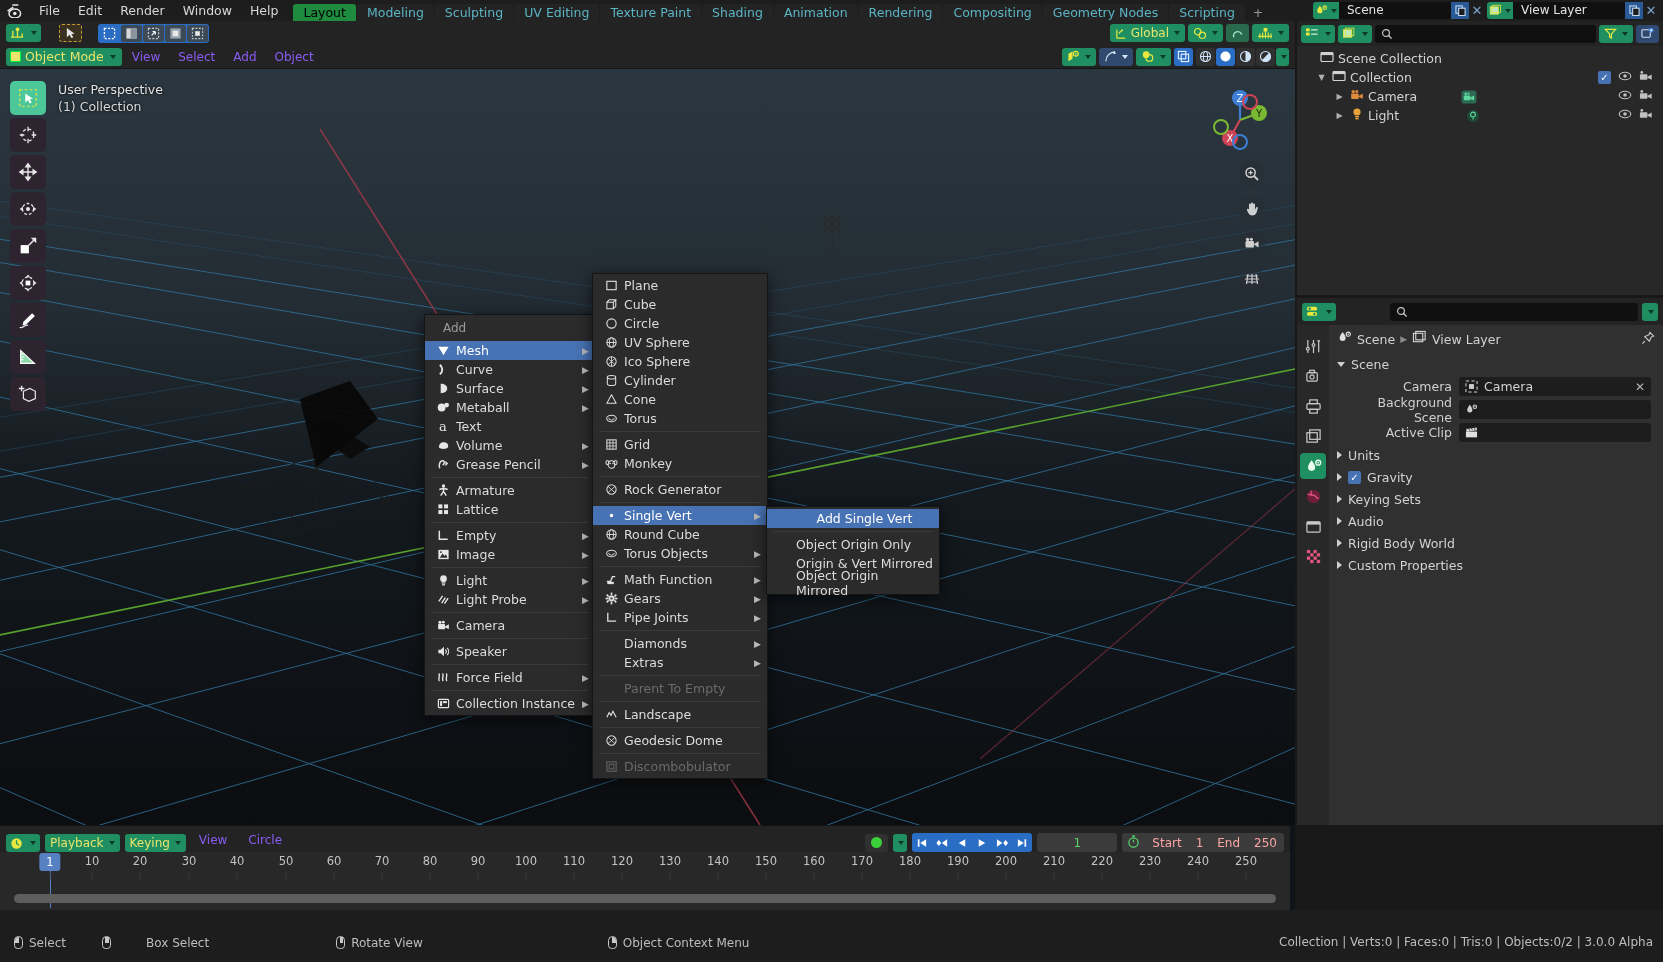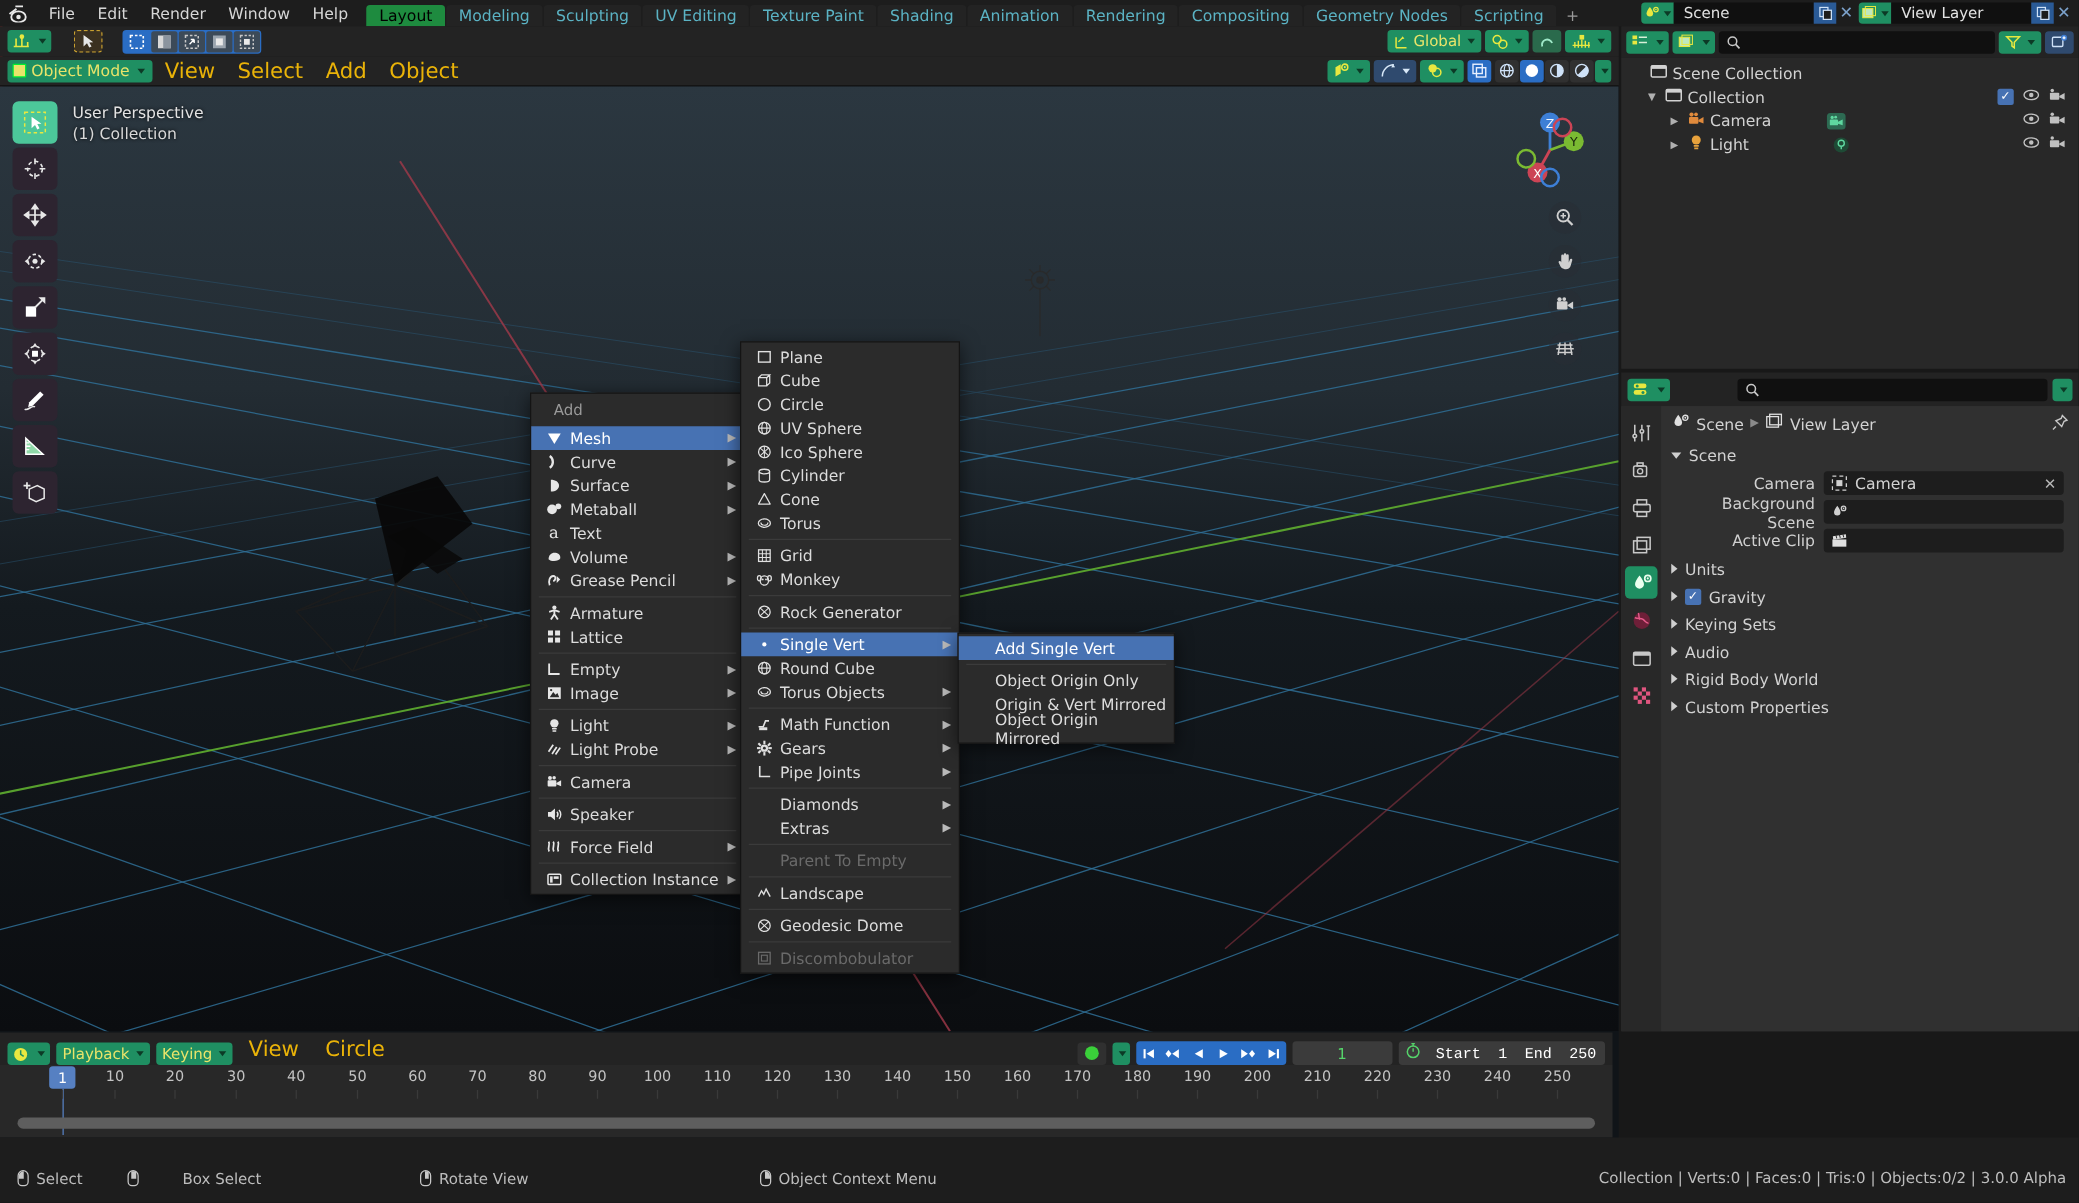--- a/index.html
+++ b/index.html
@@ -38,21 +38,21 @@
   .vp-header2 { position:absolute; left:0; top:45px; width:1295px; height:24px;
                 background:#232323; display:flex; align-items:center; padding:0 6px; gap:2px;
                 border-bottom:1px solid #141414; }
   .gbtn { height:18px; background:#1f8f62; border-radius:3px; display:flex; align-items:center;
           padding:0 5px; gap:3px; color:#e9e46a; font-size:12px; }
   .gsel { height:18px; background:#1f8f62; border-radius:3px; display:flex; align-items:center;
           padding:0 4px; gap:4px; }
   .mode-btn { height:18px; background:#1f8f62; border-radius:3px; display:flex; align-items:center;
               padding:0 6px 0 4px; gap:4px; color:#e9e46a; font-size:12.5px; }
   .mode-sq { width:11px; height:11px; background:#e9e46a; border:1px solid #0e3; border-radius:1px; }
-  .hmenu { padding:0 8px; height:24px; line-height:24px; font-size:17px; color:#eab308; }
+  .hmenu { padding:0 8px; height:24px; line-height:24px; font-size:12px; color:#8b5cf6; }
   .selmode { display:flex; gap:1px; background:#2a6dc4; border-radius:3px; padding:1px; }
   .selmode div { width:21px; height:17px; display:flex; align-items:center; justify-content:center; }
   .orient-grp { display:flex; align-items:center; gap:3px; margin-left:auto; }
   .caret { width:0; height:0; border-left:3.5px solid transparent; border-right:3.5px solid transparent;
            border-top:4px solid #0c3a26; margin-left:2px; }
   .dark-btn { height:18px; background:#303030; border-radius:3px; display:flex;
               align-items:center; padding:0 5px; gap:3px; }
   .shade-grp { display:flex; align-items:center; gap:1px; }
   .shade-ball { width:19px; height:18px; border-radius:3px; background:#303030;
                 display:flex; align-items:center; justify-content:center; }
@@ -136,21 +136,21 @@
   .playhead { position:absolute; top:1px; height:18px; background:#5680c2; border-radius:3px;
               color:#fff; font-size:11.5px; display:flex; align-items:center; justify-content:center;
               padding:0 7px; transform:translateX(-50%); }
   .playline { position:absolute; top:19px; width:1px; background:#5680c2; height:37px; }
   .scrollbar { position:absolute; left:14px; top:42px; height:9px; background:#5e5e5e; border-radius:5px; }
   .transport { display:flex; background:#2a6dc4; border-radius:3px; height:19px; align-items:center; }
   .transport div { width:20px; height:19px; display:flex; align-items:center; justify-content:center; }
   .frame-field { height:19px; background:#3b3b3b; border-radius:3px; width:80px;
                  display:flex; align-items:center; justify-content:center; color:#55d36a; font-size:12px; }
   .se-grp { height:19px; background:#3b3b3b; border-radius:3px; display:flex; align-items:center;
-            color:#ffffff; font-size:12px;font-family:Liberation Mono, monospace; }
+            color:#fca5a5; font-size:12px; }
   .se-grp span { padding:0 7px; }
 
   
   .status { position:absolute; left:0; top:910px; width:1663px; height:52px; background:#1d1d1d; }
   .status-inner { position:absolute; left:0; top:22px; width:1663px; height:21px;
                   display:flex; align-items:center; font-size:12px; color:#bdbdbd; }
   .st-item { display:flex; align-items:center; gap:6px; }
   .status-right { position:absolute; right:10px; top:22px; height:21px; line-height:21px;
                   font-size:12px; color:#bdbdbd; }
   .mouse-ic { width:9px; height:13px; border:1.3px solid #c8c8c8; border-radius:5px 5px 4px 4px; position:relative; }
@@ -974,21 +974,21 @@
             <svg width="13" height="13" viewBox="0 0 14 14">
               <rect x="2" y="2" width="10" height="10" fill="none" stroke="#6a6a6a" stroke-width="1.1"></rect>
               <rect x="4.5" y="4.5" width="5" height="5" fill="none" stroke="#6a6a6a" stroke-width="1"></rect>
             </svg>
           </span>
         <span class="ml">Discombobulator</span>
       </div>
     </div>
 
     <div class="menu-pop" style="left:766px; top:437px; width:174px;">
-      <div class="mrow sel" style="padding-left:26px;">
+      <div class="mrow sel" style="padding-left:26px;text-align:center;">
         <span class="ml">Add Single Vert</span>
       </div>
       <div class="msep"></div>
       <div class="mrow" style="padding-left:26px;">
         <span class="ml">Object Origin Only</span>
       </div>
       <div class="mrow" style="padding-left:26px;">
         <span class="ml">Origin &amp; Vert Mirrored</span>
       </div>
       <div class="mrow" style="padding-left:26px;">

